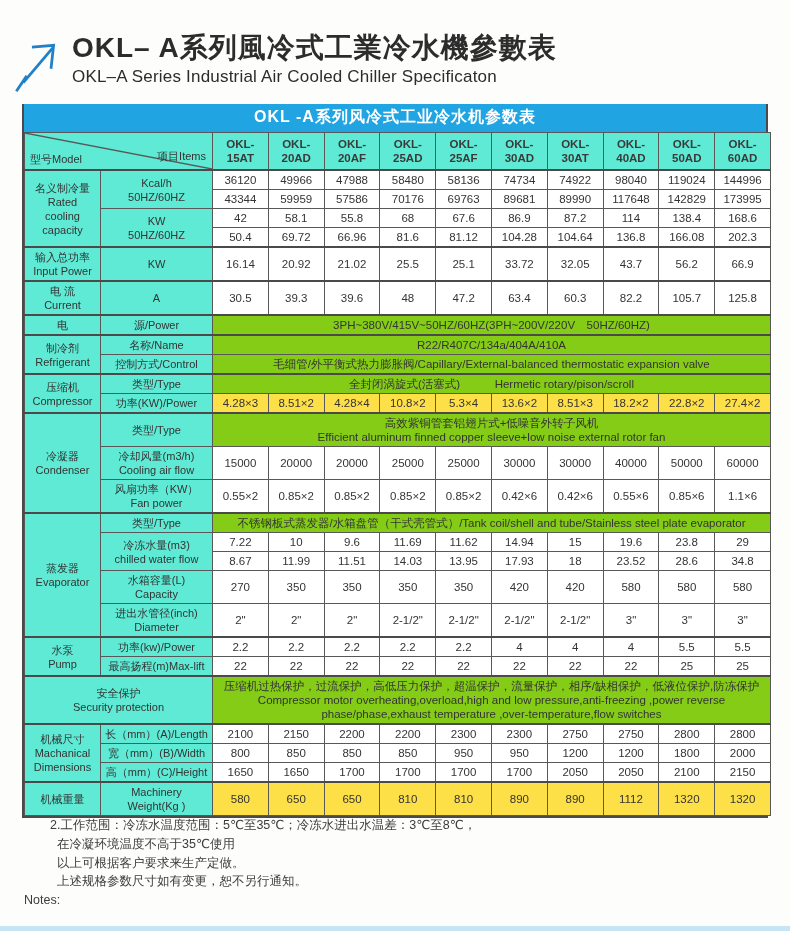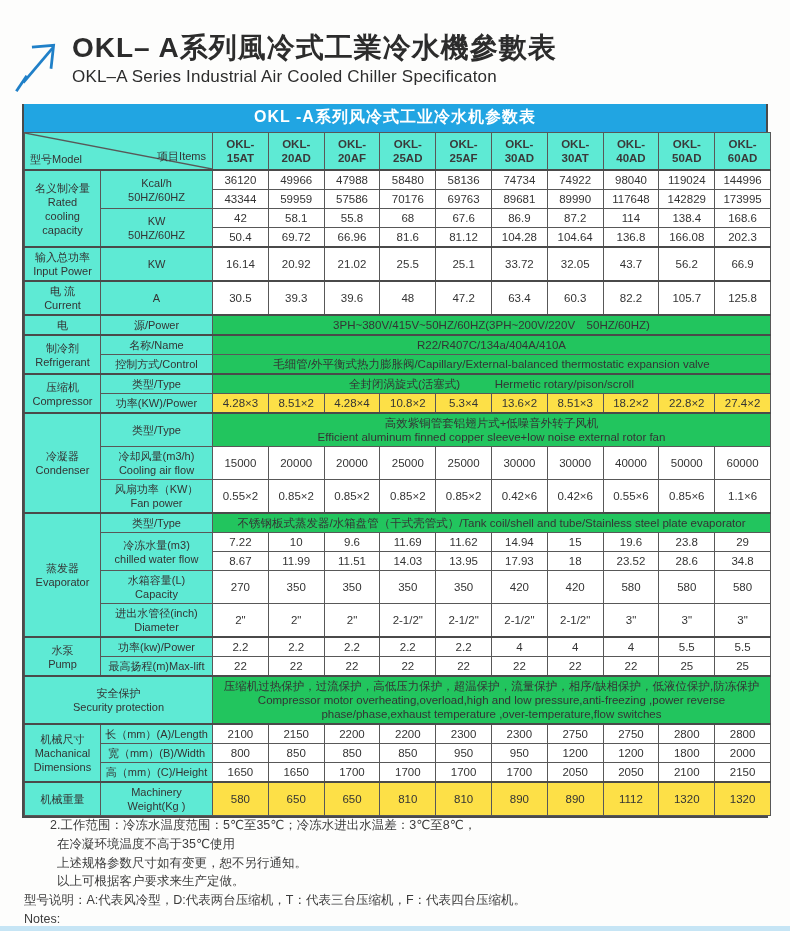--- a/index.html
+++ b/index.html
@@ -32,21 +32,21 @@
   table.spec{
     border-collapse:collapse;table-layout:fixed;width:100%;
     font-size:11px;line-height:14px;color:#343434;
   }
   table.spec td{
     border:1px solid #585858;text-align:center;vertical-align:middle;
     padding:2px 1px;white-space:pre-line;overflow:hidden;
   }
   td.g,td.i,td.mh,td.corner{background:#5eead4;}
   td.v{background:#ffffff;font-size:11.5px;}
-  td.m{background:#22c55e;font-size:11.5px;}
+  td.m{background:#84cc16;font-size:11.5px;}
   tr.shaded td.v{background:#fde047;}
   tr.sec td{border-top:2px solid #4a4a4a;}
   td.mh{font-size:11.5px;font-weight:bold;color:#3a3a3a;}
   td.corner{position:relative;height:32px;padding:0;}
   td.corner svg{position:absolute;inset:0;width:100%;height:100%;}
   td.corner .m-label{position:absolute;left:5px;bottom:3px;font-size:11px;}
   td.corner .i-label{position:absolute;right:6px;bottom:6px;font-size:11px;}
 
   
   .notes{position:absolute;left:24px;top:816px;font-size:12.5px;color:#3c3c3c;line-height:1.5;}
@@ -413,20 +413,19 @@
             <td class="v">1320</td>
             <td class="v">1320</td>
           </tr>
         </tbody>
     </table>
   </div>
 
   <div class="notes">
     <div class="ind1">2.工作范围：冷冻水温度范围：5℃至35℃；冷冻水进出水温差：3℃至8℃，</div>
     <div class="ind2">在冷凝环境温度不高于35℃使用</div>
+    <div class="ind2">以上可根据客户要求来生产定做。</div>
     <div class="ind2">上述规格参数尺寸如有变更，恕不另行通知。</div>
-    <div class="ind2">以上可根据客户要求来生产定做。</div>
-    <div>型号说明：A:代表风冷型，D:代表两台压缩机，T：代表三台压缩机，F：代表四台压缩机。</div>
     <div>Notes:</div>
   </div>
 
   <div class="bottomStrip"></div>
 </div>
 
 </body></html>

